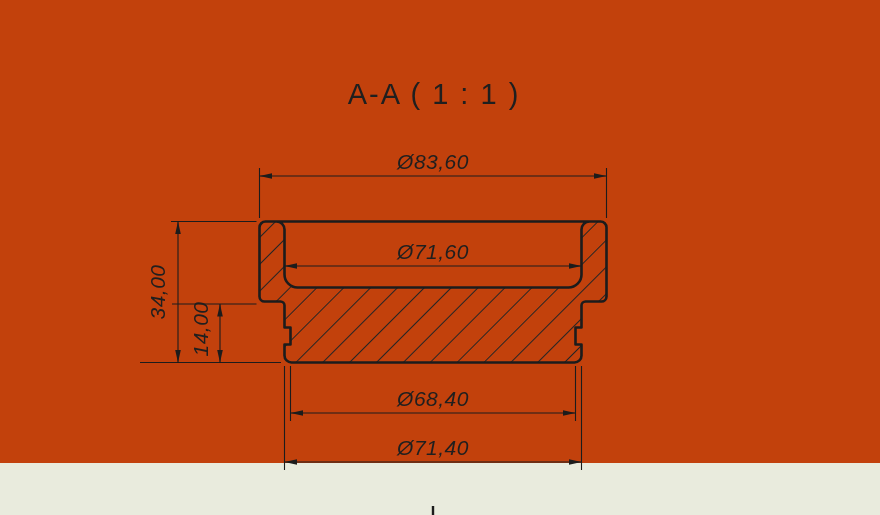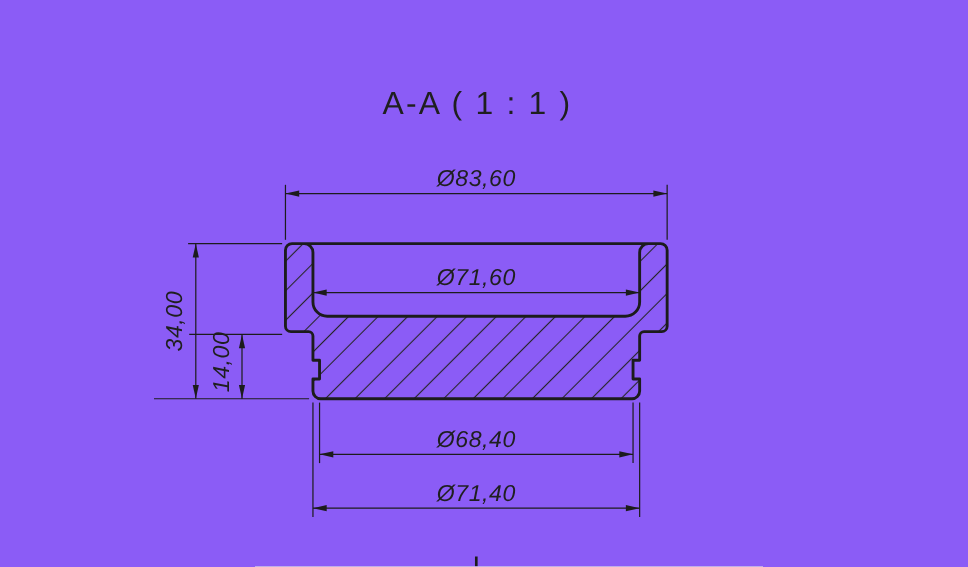--- a/index.html
+++ b/index.html
@@ -7,22 +7,22 @@
     padding: 0;
     width: 880px;
     height: 515px;
     background: #e9ebdd;
     overflow: hidden;
     font-family: "Liberation Sans", sans-serif;
   }
   .stage {
     position: relative;
     width: 880px;
-    height: 515px;
-    background: #8b5cf6;
+    height: 463px;
+    background: #c2410c;
   }
   svg { position: absolute; top: 0; left: 0; }
   .outline {
     fill: url(#hatch);
     stroke: #1c1c1c;
     stroke-width: 2.6;
     stroke-linejoin: round;
     fill-rule: evenodd;
   }
   .thin {

